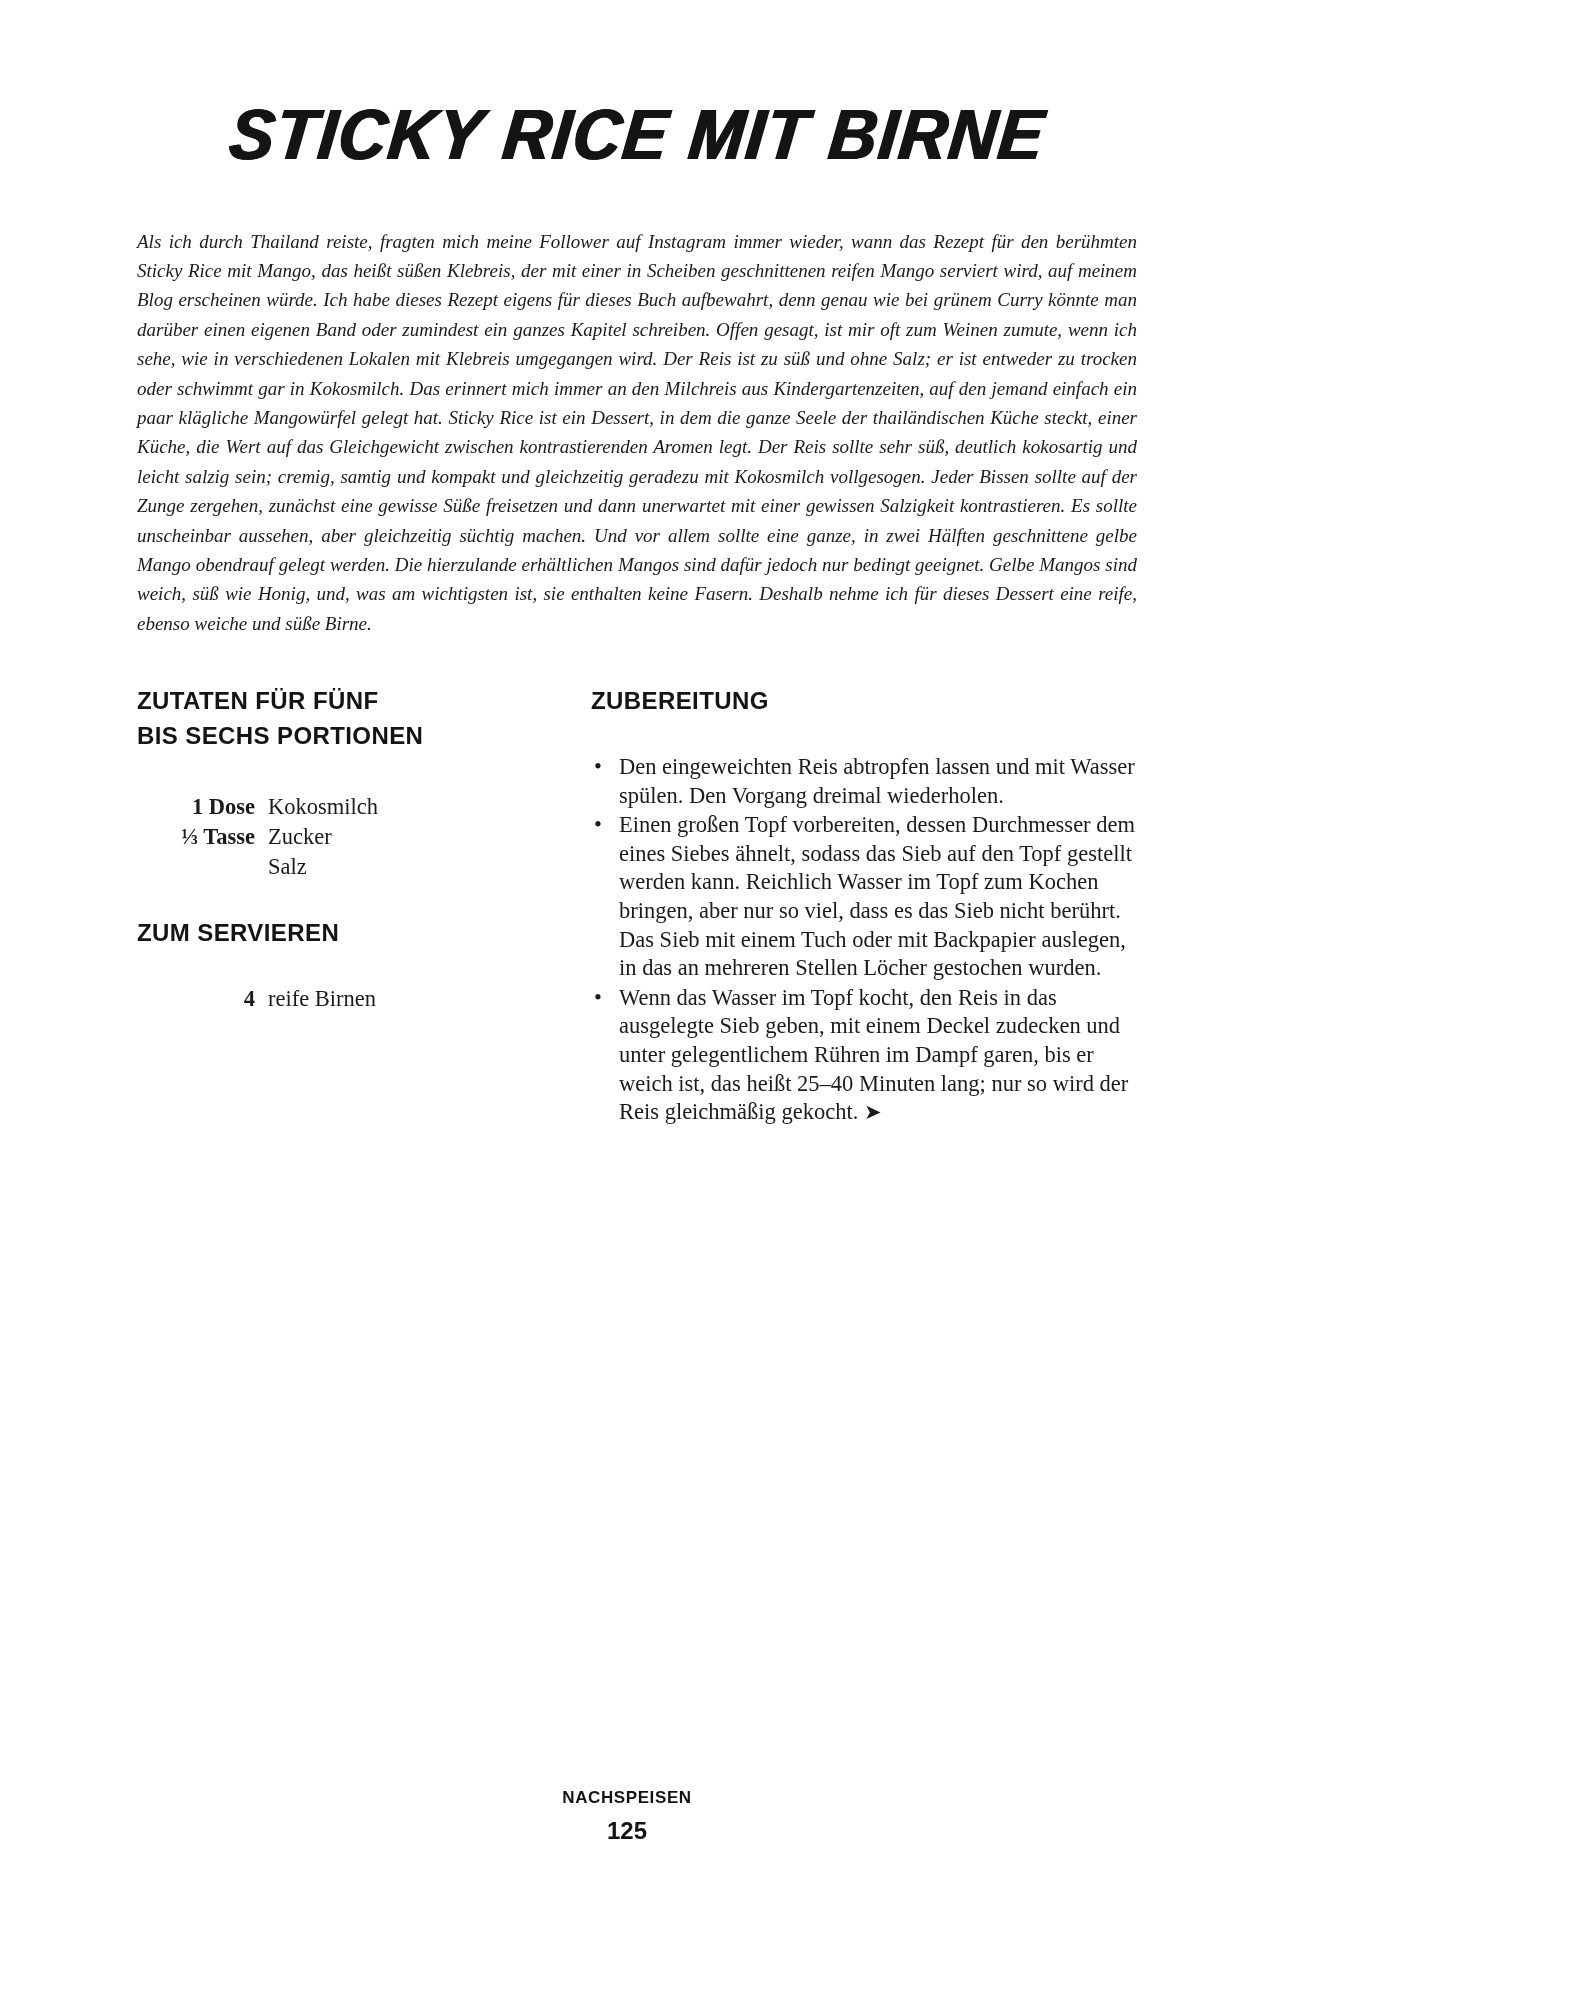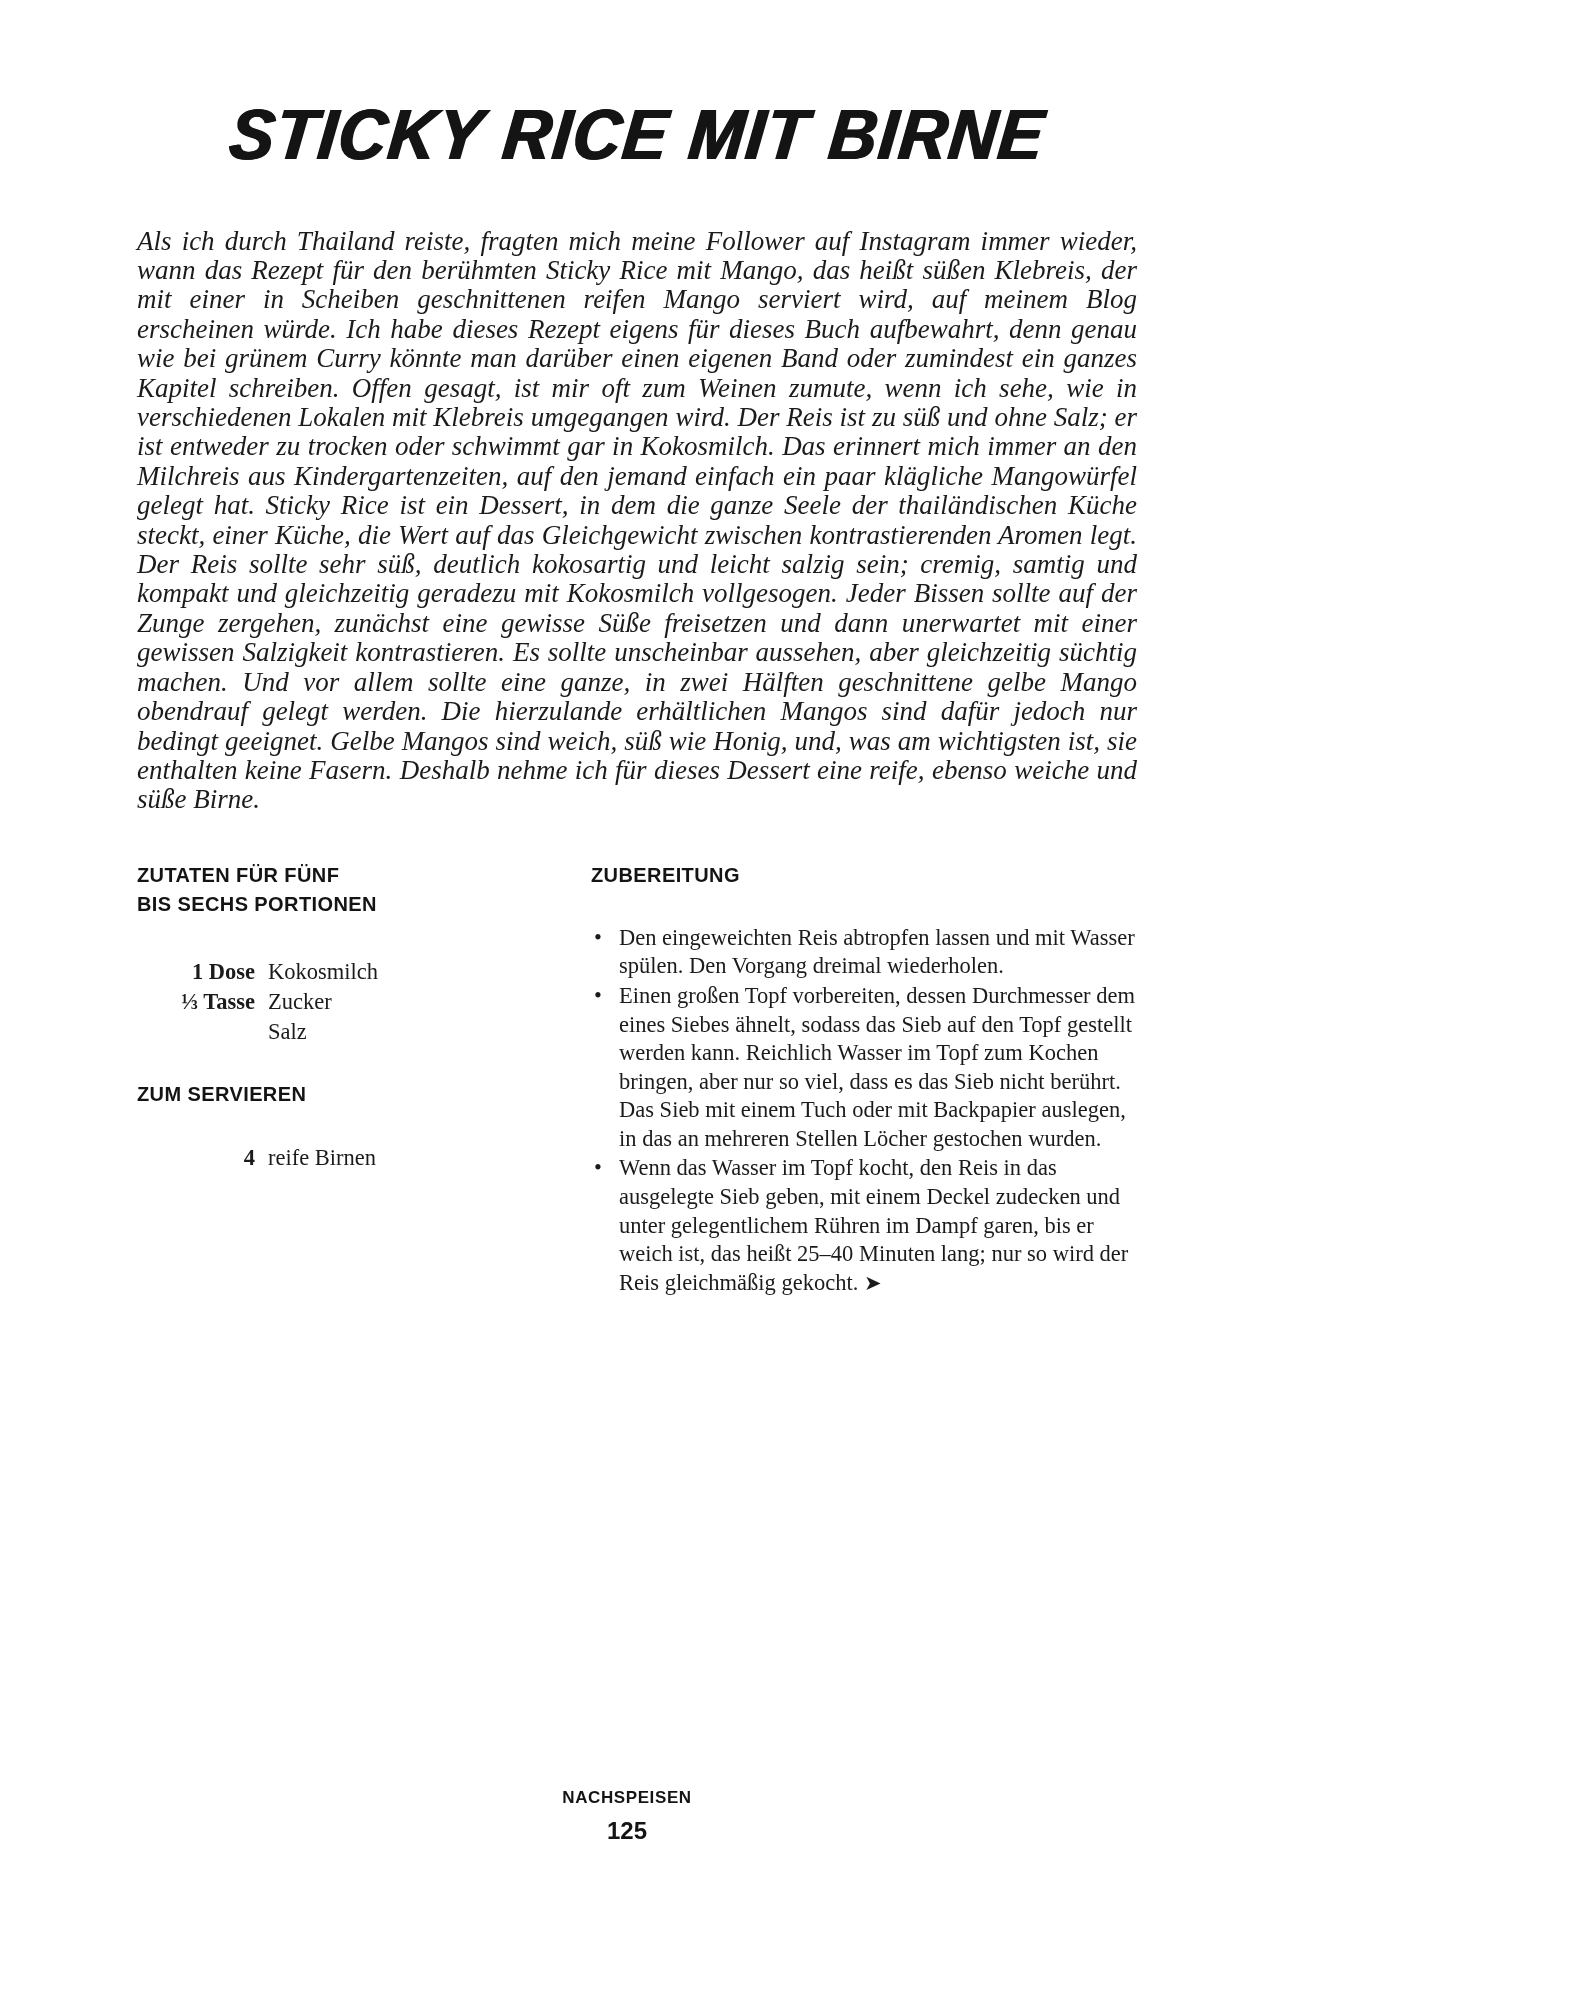--- a/index.html
+++ b/index.html
@@ -34,40 +34,40 @@
   }
   .title .title-inner {
     display: inline-block;
     transform: skewX(-6deg) scaleY(1.08);
     text-shadow: 1.6px 0 0 currentColor, -0.6px 0 0 currentColor;
   }
   
   .intro {
     margin: 56px 0 0 0;
     font-style: italic;
-    font-size: 27px;
+    font-size: 19px;
     line-height: 29.4px;
     text-align: justify;
     hyphens: auto;
     color: #1b1b1b;
   }
   
   .columns {
     display: flex;
     margin-top: 46px;
     align-items: flex-start;
   }
   .left-col  { width: 398px; flex: none; }
   .right-col { flex: 1; margin-left: 56px; }
 
   .sec-heading {
     margin: 0;
     font-family: "Liberation Sans", sans-serif;
     font-weight: bold;
-    font-size: 20px;
+    font-size: 24px;
     line-height: 1.45;
     letter-spacing: 0.4px;
     color: #141414;
   }
   .ing-list { margin-top: 38px; font-size: 22.5px; line-height: 1.33; }
   .ing-row { display: flex; }
   .ing-row .amt {
     flex: none;
     width: 118px;
     margin-right: 13px;

